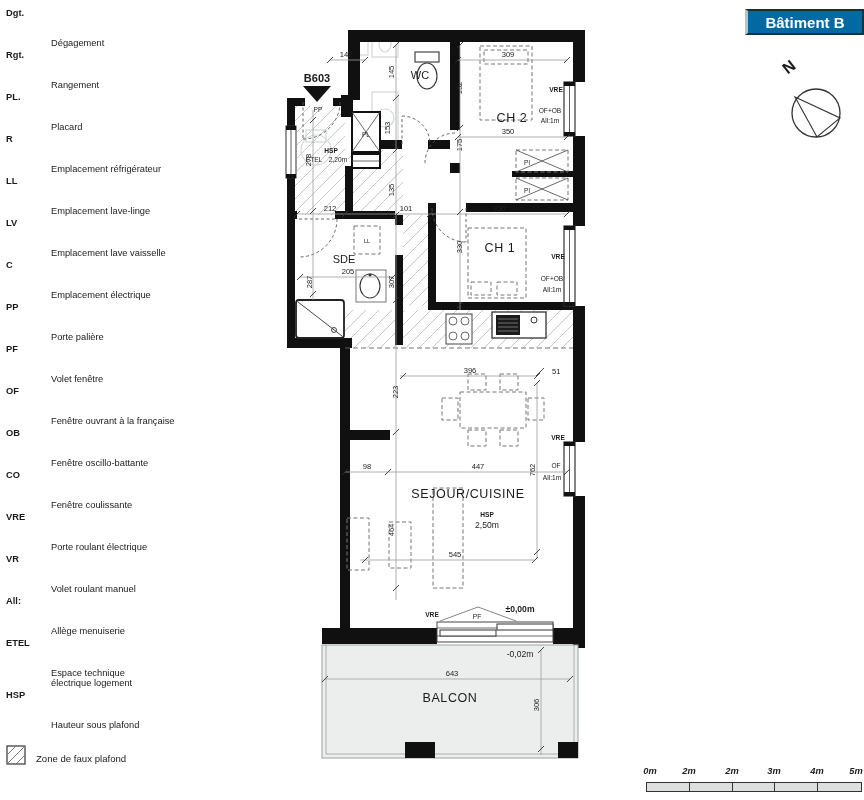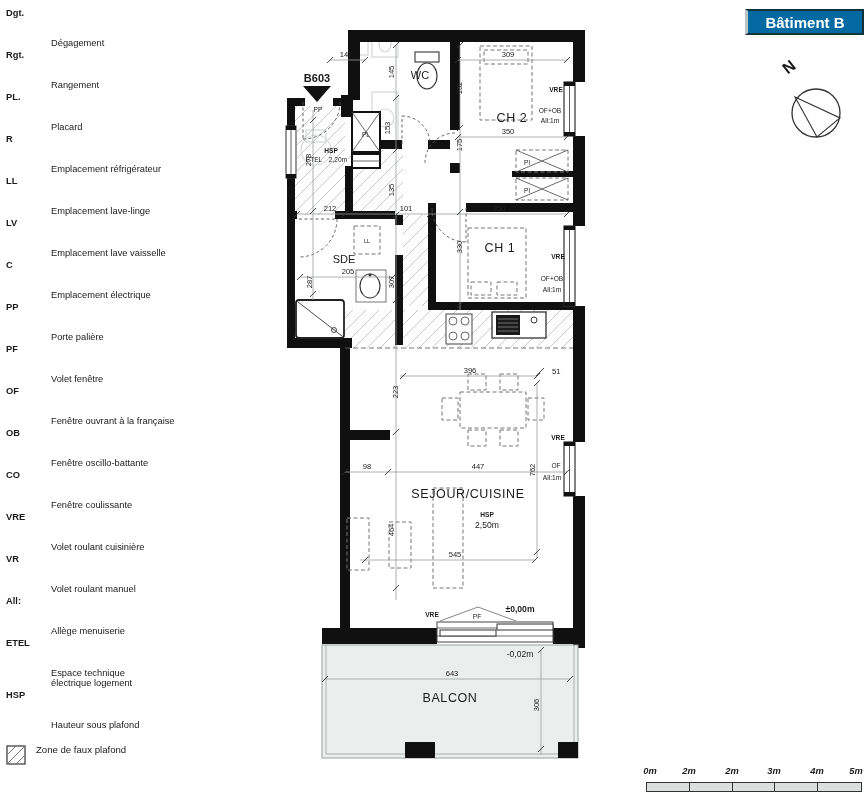--- a/index.html
+++ b/index.html
@@ -3,21 +3,21 @@
 <meta charset="utf-8">
 <style>
   html,body{margin:0;padding:0;background:#fff;}
   .page{position:relative;width:864px;height:800px;background:#fff;overflow:hidden;
         font-family:"Liberation Sans",sans-serif;color:#1a1a1a;}
   
   .legend{position:absolute;left:6px;top:8px;width:230px;}
   .lrow{display:flex;align-items:flex-start;margin-bottom:1.6px;flex-direction:column;}
   .labbr{width:30px;flex:0 0 30px;font-size:9.3px;font-weight:700;line-height:10.4px;}
   .ldesc{font-size:9.3px;line-height:10.4px;white-space:pre-line;margin-left:45px;}
-  .lzone{display:flex;align-items:flex-start;margin-top:14px;}
+  .lzone{display:flex;align-items:flex-end;margin-top:14px;}
   .lzone .ldesc{margin-left:10px;font-size:9.6px;}
   
   .bat{position:absolute;top:0;right:0;width:114px;height:22px;background:#0369a1;
        border:2px solid #0e333b;border-left:3px solid #b9c4c6;color:#fff;
        font-size:15px;font-weight:700;display:flex;align-items:center;justify-content:center;margin-top:9px;}
   
   .scale{position:absolute;left:646px;top:766px;width:216px;height:30px;}
   .scale .bar{position:absolute;left:0;top:16px;width:214px;height:8px;background:#dcdfde;border:1.2px solid #333;}
   .scale .tick{position:absolute;top:0;width:1.2px;height:100%;background:#333;}
   .scale .slabel{position:absolute;top:0;font-size:9.3px;font-weight:700;color:#222;transform:translateX(-50%);font-style:italic;}
@@ -84,21 +84,21 @@
     <div class="lrow">
         <span class="labbr">OB</span>
         <span class="ldesc">Fenêtre oscillo-battante</span>
       </div>
     <div class="lrow">
         <span class="labbr">CO</span>
         <span class="ldesc">Fenêtre coulissante</span>
       </div>
     <div class="lrow">
         <span class="labbr">VRE</span>
-        <span class="ldesc">Volet roulant cuisinière</span>
+        <span class="ldesc">Porte roulant électrique</span>
       </div>
     <div class="lrow">
         <span class="labbr">VR</span>
         <span class="ldesc">Volet roulant manuel</span>
       </div>
     <div class="lrow">
         <span class="labbr">All:</span>
         <span class="ldesc">Allège menuiserie</span>
       </div>
     <div class="lrow">

